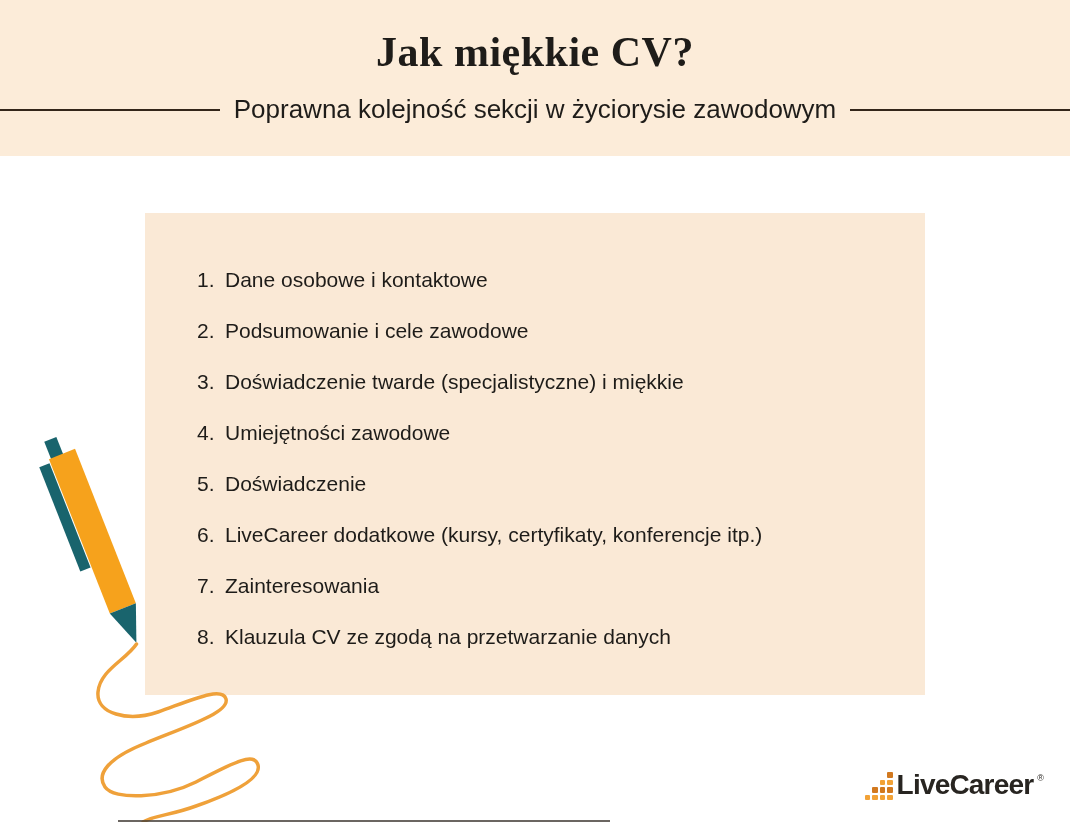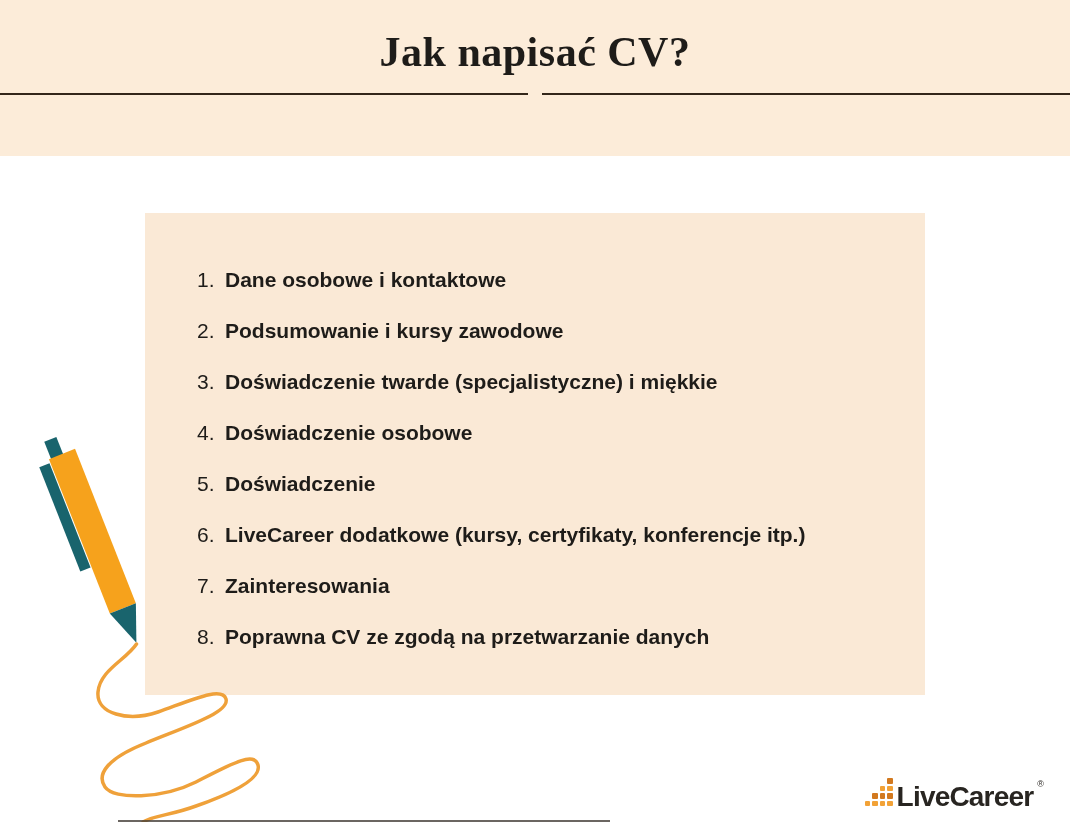--- a/index.html
+++ b/index.html
@@ -71,21 +71,21 @@
     flex-direction: column;
     gap: 29px;
   }
   .list-item {
     display: flex;
     font-size: 21px;
     line-height: 22px;
     color: var(--text, #1e1c19);
   }
   .list-item .num { width: 28px; flex: none; }
-  .list-item .txt { flex: 1; white-space: nowrap; font-weight: bold; }
+  .list-item .txt { flex: 1; white-space: nowrap; }
 
   
   .pen-svg {
     position: absolute;
     left: 0;
     top: 425px;
     width: 300px;
     height: 397px;
   }
 
@@ -97,23 +97,23 @@
     width: 492px;
     height: 2px;
     background: #46403a;
     opacity: 0.8;
   }
 
   
   .logo {
     position: absolute;
     right: 26px;
-    bottom: 13px;
-    display: flex;
-    align-items: flex-end;
+    bottom: 19px;
+    display: flex;
+    align-items: flex-start;
     gap: 4px;
   }
   .logo-icon {
     display: flex;
     align-items: flex-end;
     gap: 2px;
     padding-bottom: 3px;
   }
   .logo-icon .col {
     display: flex;
@@ -140,67 +140,68 @@
     top: 2px;
     color: var(--logo_text, #282521);
   }
 </style>
 </head>
 <body>
 
 <div class="page">
 
   <header class="header">
-    <h1 class="title">Jak napisać CV?</h1>
+    <h1 class="title">Jak miękkie CV?</h1>
     <div class="subtitle-row">
       <span class="rule"></span>
+      <h2 class="subtitle">Poprawna kolejność sekcji w życiorysie zawodowym</h2>
       <span class="rule"></span>
     </div>
   </header>
 
   <section class="list-box">
     <ol>
     <li class="list-item">
       <span class="num">1.</span>
       <span class="txt">Dane osobowe i kontaktowe</span>
     </li>
 
     <li class="list-item">
       <span class="num">2.</span>
-      <span class="txt">Podsumowanie i kursy zawodowe</span>
+      <span class="txt">Podsumowanie i cele zawodowe</span>
     </li>
 
     <li class="list-item">
       <span class="num">3.</span>
       <span class="txt">Doświadczenie twarde (specjalistyczne) i miękkie</span>
     </li>
 
     <li class="list-item">
       <span class="num">4.</span>
-      <span class="txt">Doświadczenie osobowe</span>
+      <span class="txt">Umiejętności zawodowe</span>
     </li>
 
     <li class="list-item">
       <span class="num">5.</span>
       <span class="txt">Doświadczenie</span>
     </li>
 
     <li class="list-item">
       <span class="num">6.</span>
       <span class="txt">LiveCareer dodatkowe (kursy, certyfikaty, konferencje itp.)</span>
     </li>
 
     <li class="list-item">
       <span class="num">7.</span>
       <span class="txt">Zainteresowania</span>
     </li>
 
     <li class="list-item">
       <span class="num">8.</span>
-      <span class="txt">Poprawna CV ze zgodą na przetwarzanie danych</span>
+      <span class="txt">Klauzula CV ze zgodą na przetwarzanie danych</span>
     </li>
   </ol>
   </section>
 
   <svg class="pen-svg" viewBox="0 425 300 397" aria-hidden="true">
     <g transform="translate(62,454) rotate(-21.5)">
       <rect x="-12" y="-18" width="13" height="24" fill="#19646d"></rect>
       <rect x="-26" y="4" width="11" height="112" fill="#19646d"></rect>
       <rect x="-14" y="0" width="28" height="166" fill="#f6a21c"></rect>
       <polygon points="-14,166 14,166 0,203" fill="#19646d"></polygon>

